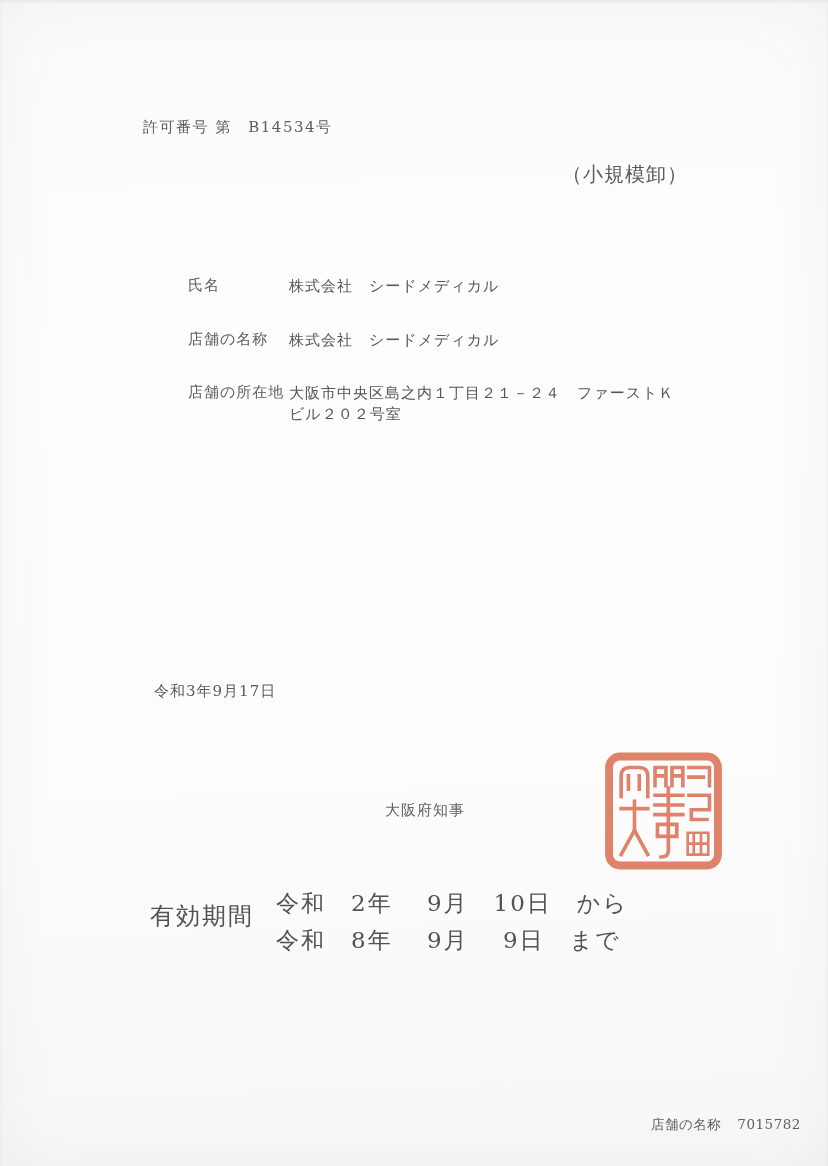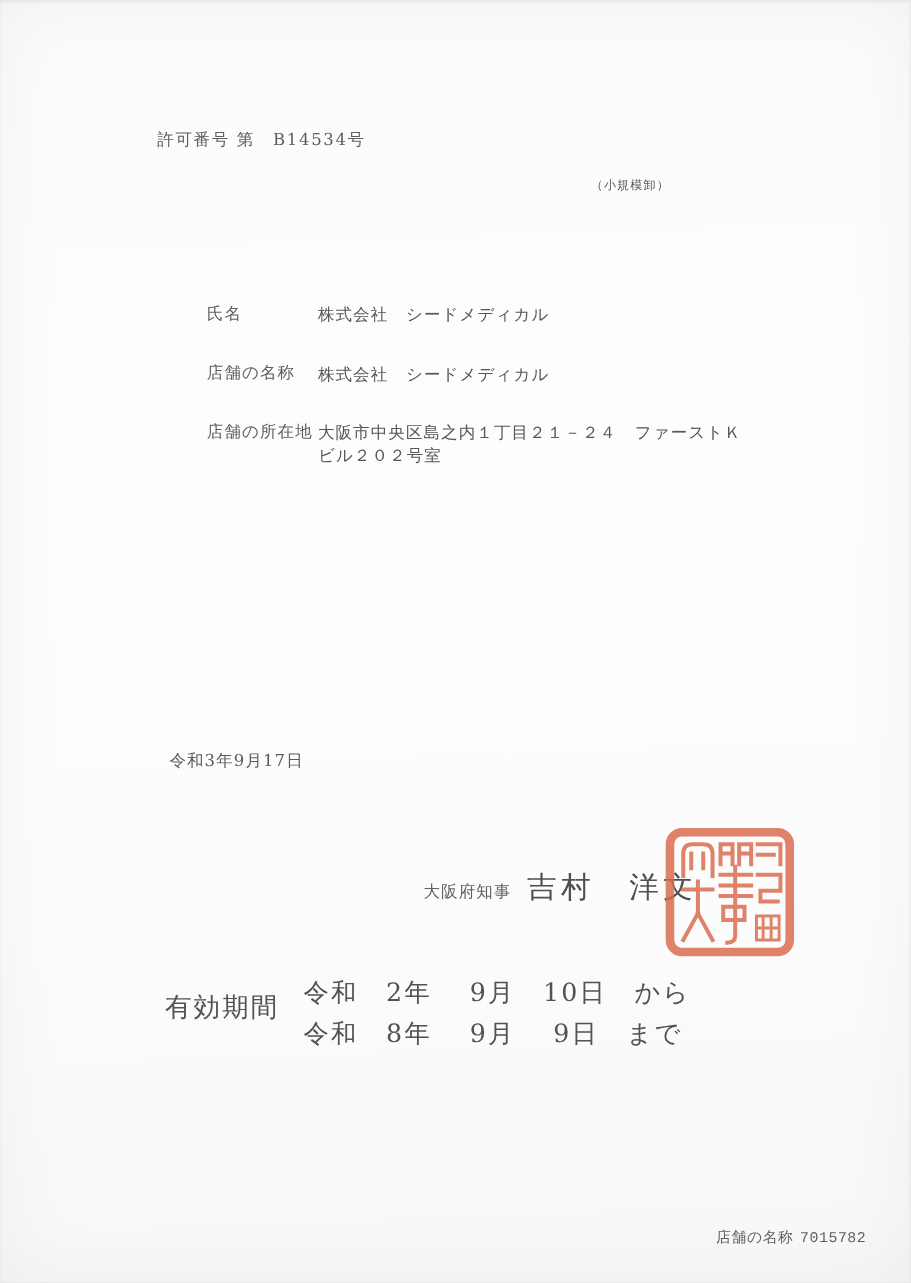--- a/index.html
+++ b/index.html
@@ -22,22 +22,22 @@
 
   .permit-number {
     left: 143px; top: 118px;
     font-size: 15px;
     letter-spacing: 1.5px;
     color: #5d5d60;
     white-space: nowrap;
     text-align: center;
   }
   .scale-note {
-    left: 537px; top: 161px;
-    font-size: 11px;
+    left: 562px; top: 161px;
+    font-size: 20px;
     letter-spacing: 1px;
     color: #5a5a5d;
     white-space: nowrap;
   }
   .doc-title {
     left: 0; top: 194px;
     width: 100%;
     text-align: center;
     font-size: 29px;
     letter-spacing: 3px;
@@ -130,21 +130,21 @@
   }
   .handled-row .h-label { margin-right: 28px; }
 
   .office-code {
     left: 651px; top: 1116px;
     font-size: 13.5px;
     letter-spacing: 0.5px;
     color: #606063;
     white-space: nowrap;
   }
-  .office-code .oc-num { margin-left: 6px; font-family: Liberation Mono, monospace; }
+  .office-code .oc-num { margin-left: 16px; }
 </style>
 </head>
 <body>
 
 <div class="page">
 
   <div class="abs permit-number">許可番号 第　B14534号</div>
 
   <div class="abs scale-note">（小規模卸）</div>
 
@@ -162,21 +162,20 @@
   <div class="field-row row-addr">
     <span class="f-label">店舗の所在地</span>
     <span class="f-value">大阪市中央区島之内１丁目２１－２４　ファーストＫ
 ビル２０２号室</span>
   </div>
 
 
   <div class="abs issue-date">令和3年9月17日</div>
 
   <div class="abs governor-title">大阪府知事</div>
-  <div class="abs governor-name">吉村　洋文</div>
 
   <div class="abs seal">
     <svg viewBox="0 0 100 100" fill="none" stroke="#d8694a" stroke-width="3" stroke-linecap="square">
       <rect x="5" y="5" width="90" height="90" rx="9" stroke-width="6.5"></rect>
 
       <path d="M15,38 V21 q0,-7 7,-7 h8 q7,0 7,7 v17"></path>
       <path d="M21,21 v11 M30,21 v11"></path>
       <path d="M15,48 h22 M26,42 v24 M26,66 l-11,20 M26,66 l11,20"></path>
 
       <path d="M43,29 v-15 h9 v15 m-9,-8 h9"></path>

